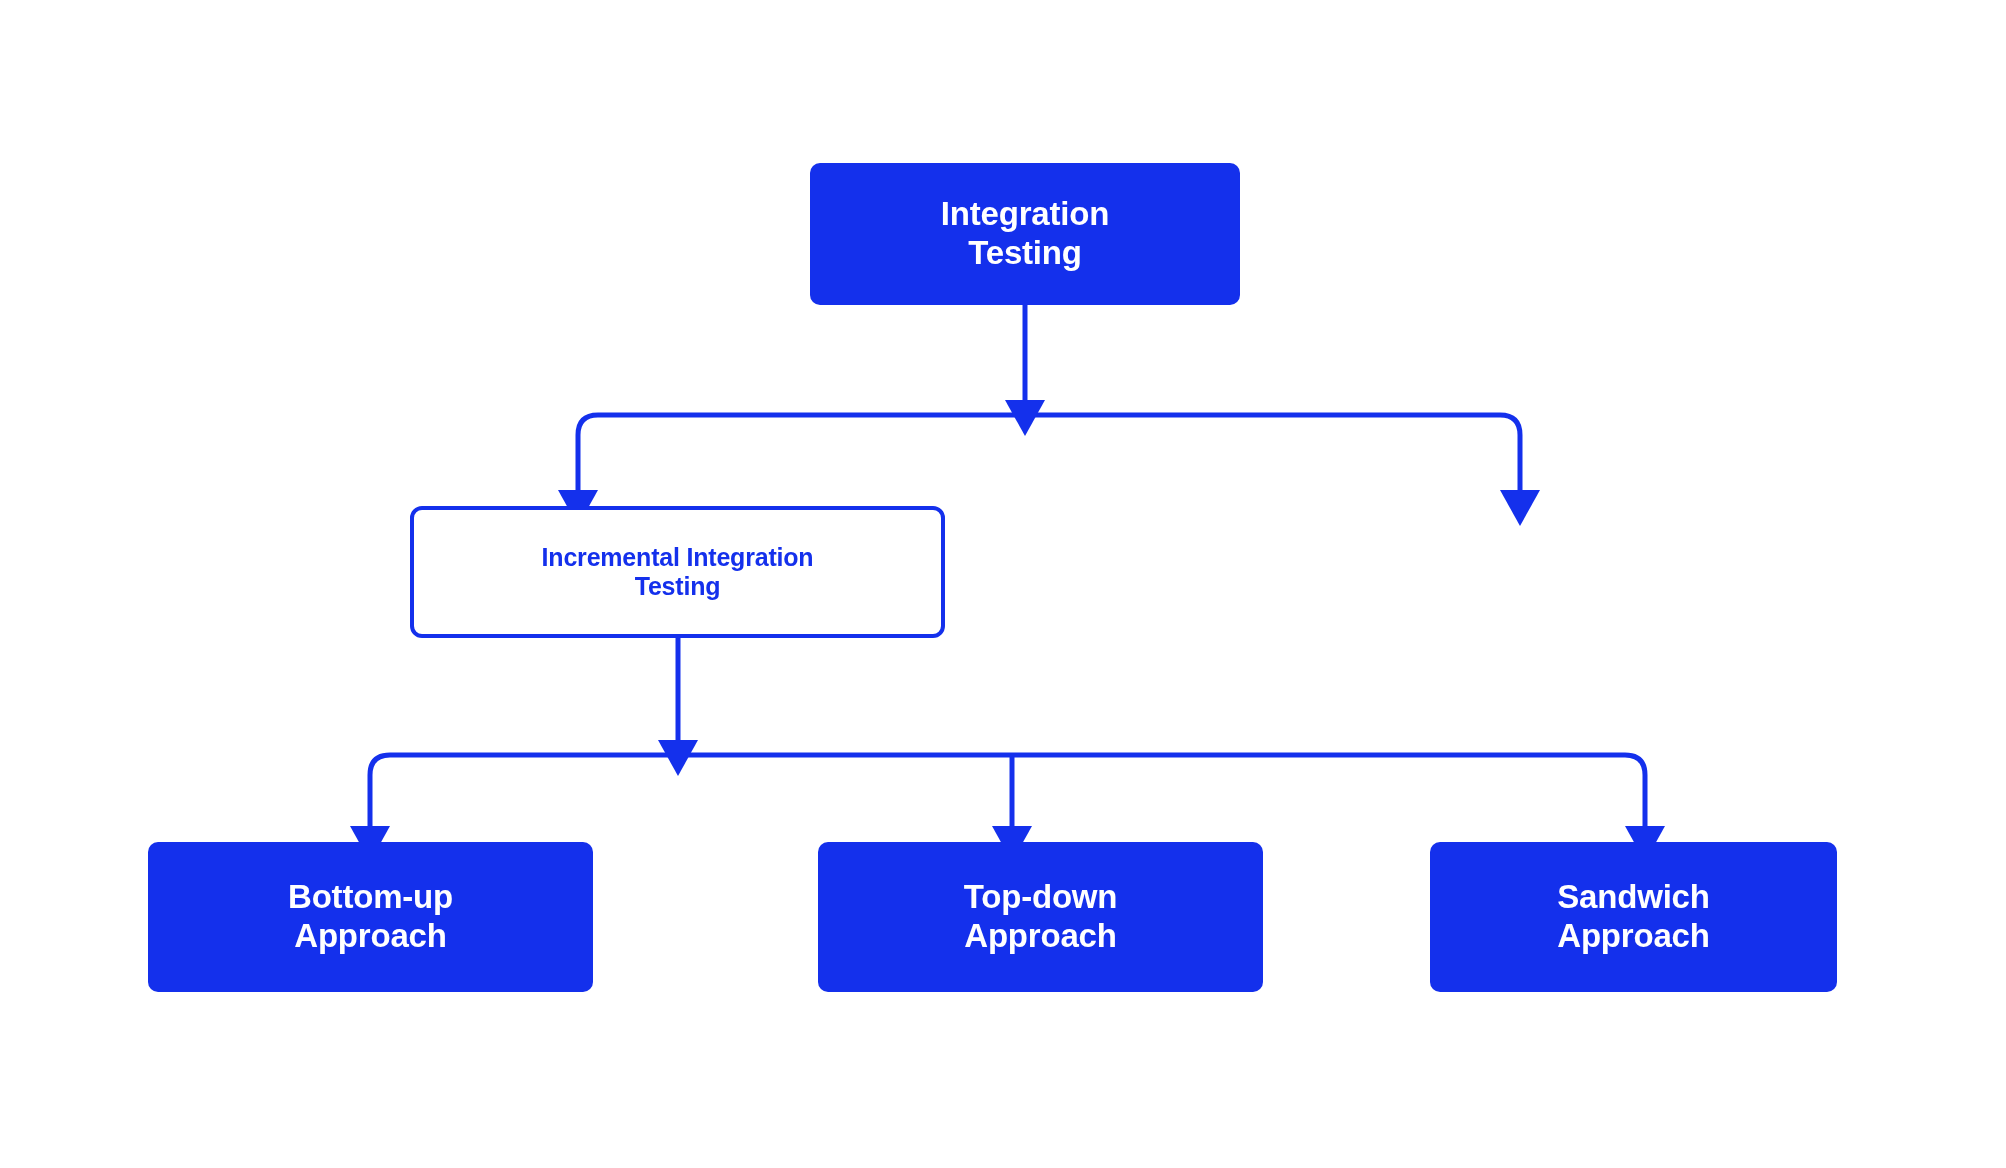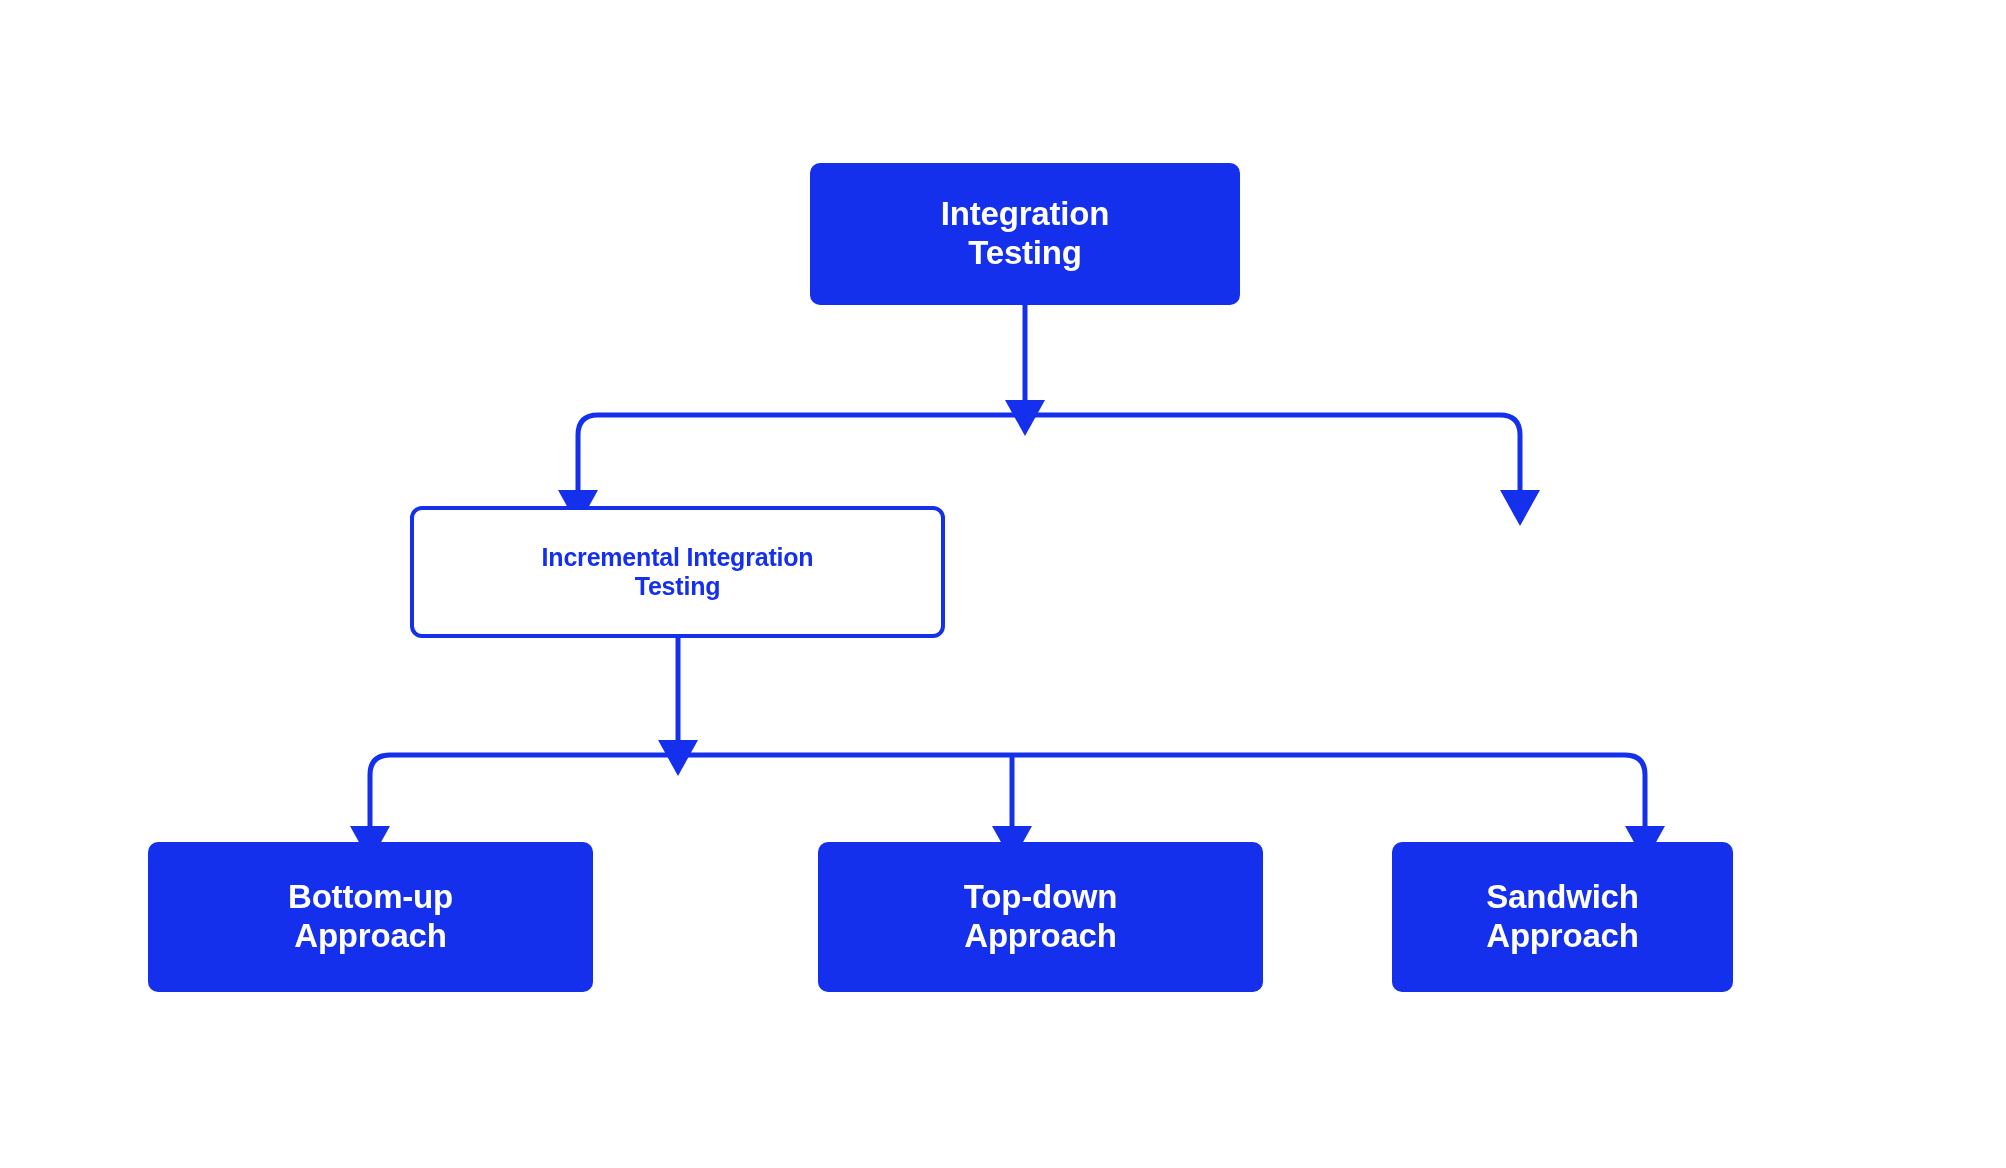--- a/index.html
+++ b/index.html
@@ -80,23 +80,23 @@
     height: 150px;
   }
   #node-topdown {
     left: 790px;
     top: 842px;
     width: 445px;
     height: 150px;
     margin-left: 28px;
   }
   #node-sandwich {
-    left: 1392px;
+    left: 1430px;
     top: 842px;
-    width: 341px;
+    width: 407px;
     height: 150px;
   }
 </style>
 </head>
 <body>
 
 <div id="canvas">
 
   <svg id="connectors" viewBox="0 0 2006 1168" width="2006" height="1168" xmlns="http://www.w3.org/2000/svg">
     <defs>

